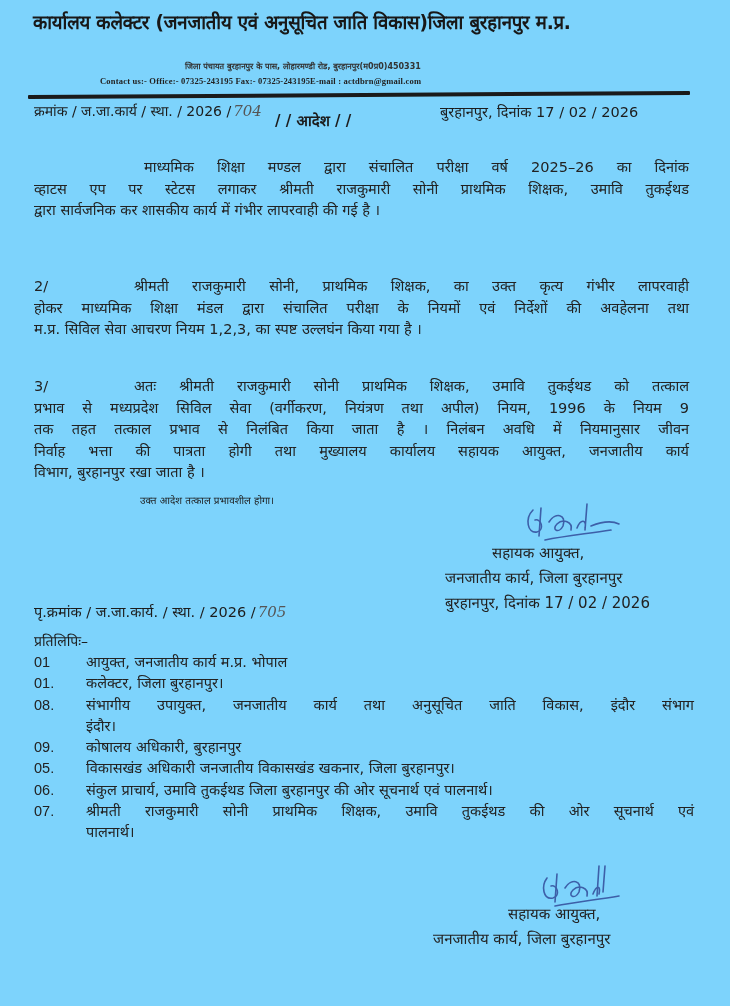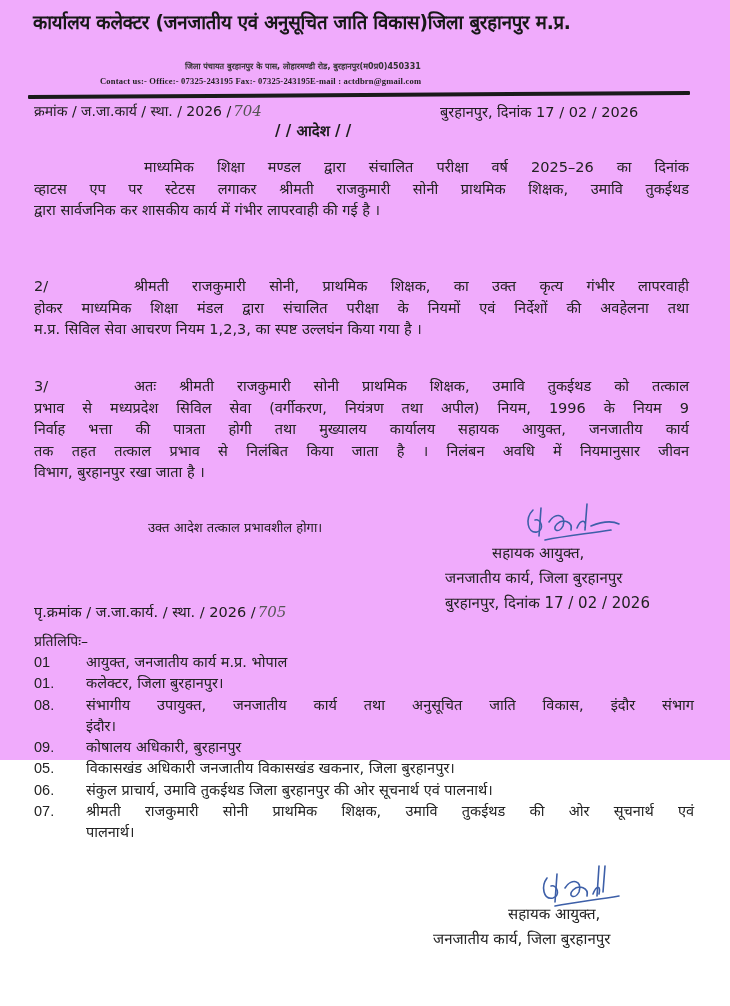--- a/index.html
+++ b/index.html
@@ -1,42 +1,42 @@
 <!DOCTYPE html>
 <html><head>
 <meta charset="utf-8">
 <style>
   html, body { margin: 0; padding: 0; background: #ffffff; }
   body {
     width: 730px; height: 1006px; overflow: hidden; position: relative;
     font-family: "DejaVu Sans", "Liberation Sans", sans-serif;
     color: #1c1c1c;
   }
-  .page { position: absolute; left: 0; top: 0; width: 730px; height: 760px; background: #f0abfc; }
+  .page { position: absolute; left: 0; top: 0; width: 730px; height: 1006px; background: #7dd3fc; }
   .abs { position: absolute; white-space: nowrap; }
 
   .org-title { left: 33px; top: 8px; font-size: 19.5px; font-weight: bold; letter-spacing: -0.2px; color: #181818; transform: scaleX(0.95); transform-origin: left top; }
   .org-address { left: 185px; top: 60px; font-size: 8px; font-weight: bold; color: #333; }
   .org-contact { left: 100px; top: 76px; font-size: 8.5px; font-weight: bold; font-family: "Liberation Serif", serif; color: #222; letter-spacing: 0.2px; }
   .header-rule { position: absolute; left: 28px; top: 93px; width: 662px; height: 4px; background: #1a1a1a; border-radius: 1px; transform: rotate(-0.35deg); }
   .ref-line { left: 34px; top: 101px; font-size: 14px; text-align: center; }
   .handnum { font-family: "DejaVu Serif", serif; font-style: italic; color: #555; font-size: 15px; margin-left: 2px; }
   .date-line { left: 440px; top: 101px; font-size: 14.5px; }
-  .order-heading { left: 275px; top: 120px; font-size: 15px; font-weight: bold; }
+  .order-heading { left: 275px; top: 110px; font-size: 15px; font-weight: bold; }
 
   .para { position: absolute; left: 34px; width: 655px; font-size: 14.5px; line-height: 21.5px; text-align: justify; color: #222; }
   .para .indent { display: inline-block; width: 110px; }
   .para .num { display: inline-block; width: 100px; }
   .p1 { top: 157px; }
   .p2 { top: 276px; }
   .p3 { top: 376px; }
   .para .line { display: block; text-align-last: justify; }
   .para .line.last { text-align-last: left; }
 
-  .effective { left: 140px; top: 518px; font-size: 13px; margin-left: 8px; }
+  .effective { left: 140px; top: 493px; font-size: 10px; }
   .sig-scribble { position: absolute; }
   .sign-title { font-size: 15px; color: #222; }
   .st1 { left: 492px; top: 542px; }
   .st2 { left: 445px; top: 567px; }
   .st3 { left: 445px; top: 592px; }
 
   .copy-ref { left: 34px; top: 601px; font-size: 14.5px; }
   .copy-label { left: 34px; top: 631px; font-size: 14px; }
   .copy-list { position: absolute; left: 34px; top: 652px; width: 660px; font-size: 14.5px; line-height: 21.3px; color: #222; }
   .copy-item { display: flex; }
@@ -71,22 +71,22 @@
 
   <div class="para p2">
     <span class="line"><span class="num">2/</span><span>श्रीमती राजकुमारी सोनी, प्राथमिक शिक्षक, का उक्त कृत्य गंभीर लापरवाही</span></span>
     <span class="line">होकर माध्यमिक शिक्षा मंडल द्वारा संचालित परीक्षा के नियमों एवं निर्देशों की अवहेलना तथा</span>
     <span class="line last">म.प्र. सिविल सेवा आचरण नियम 1,2,3, का स्पष्ट उल्लघंन किया गया है ।</span>
   </div>
 
   <div class="para p3">
     <span class="line"><span class="num">3/</span><span>अतः श्रीमती राजकुमारी सोनी प्राथमिक शिक्षक, उमावि तुकईथड को तत्काल</span></span>
     <span class="line">प्रभाव से मध्यप्रदेश सिविल सेवा (वर्गीकरण, नियंत्रण तथा अपील) नियम, 1996 के नियम 9</span>
+    <span class="line">तक तहत तत्काल प्रभाव से निलंबित किया जाता है । निलंबन अवधि में नियमानुसार जीवन</span>
     <span class="line">निर्वाह भत्ता की पात्रता होगी तथा मुख्यालय कार्यालय सहायक आयुक्त, जनजातीय कार्य</span>
-    <span class="line">तक तहत तत्काल प्रभाव से निलंबित किया जाता है । निलंबन अवधि में नियमानुसार जीवन</span>
     <span class="line last">विभाग, बुरहानपुर रखा जाता है ।</span>
   </div>
 
   <div class="abs effective">उक्त आदेश तत्काल प्रभावशील होगा।</div>
 
   <svg class="sig-scribble" style="left:515px; top:500px;" width="110" height="48" viewBox="0 0 110 48">
     <g fill="none" stroke="#3d5fa8" stroke-width="1.6" stroke-linecap="round">
       <path d="M18 10 C 10 18, 12 34, 22 32 C 30 30, 26 18, 20 20"></path>
       <path d="M26 8 L 24 36"></path>
       <path d="M34 22 C 40 12, 52 14, 48 26 C 44 34, 36 30, 42 24 C 48 18, 58 22, 56 30"></path>

